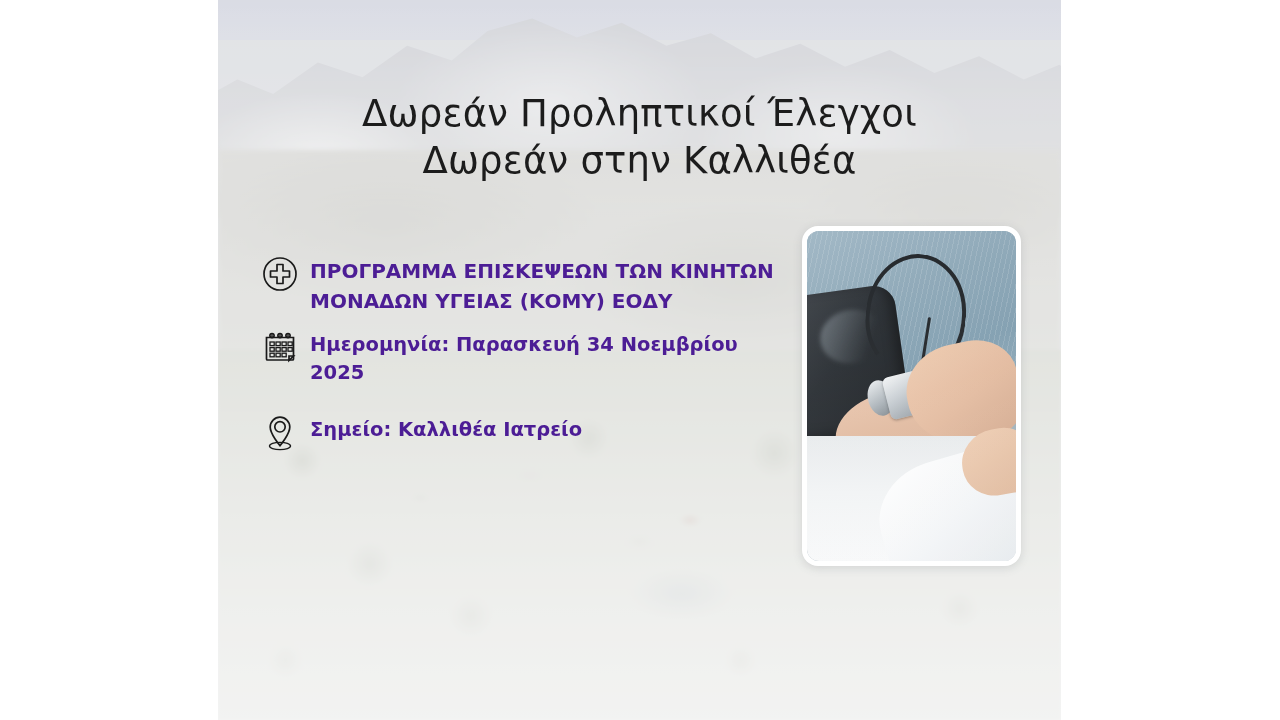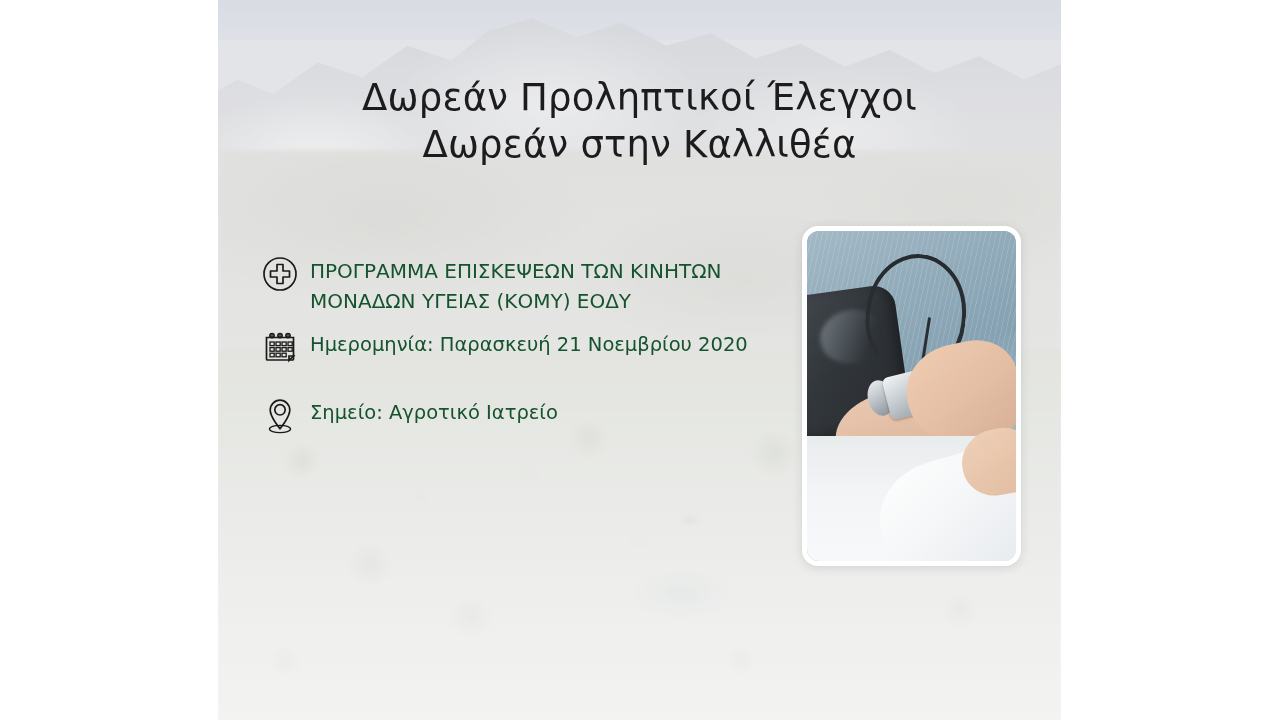--- a/index.html
+++ b/index.html
@@ -141,21 +141,21 @@
   .content {
     position: absolute;
     inset: 0;
     z-index: 10;
   }
 
   .poster-title {
     position: absolute;
     left: 0;
     right: 0;
-    top: 74px;
+    top: 90px;
     text-align: center;
     color: #1c1c1c;
     font-size: 37px;
     line-height: 1.28;
     font-weight: 400;
     letter-spacing: 0.2px;
     padding: 0 45px;
     box-sizing: border-box;
   }
   .poster-title .line { display: block; }
@@ -176,25 +176,25 @@
     flex: 0 0 44px;
     width: 44px;
     height: 44px;
     margin-right: 8px;
     display: flex;
     align-items: center;
     justify-content: center;
   }
   .detail-row .icon svg { display: block; }
   .detail-row .txt {
-    color: #14532d;
+    color: #4c1d95;
     font-size: 19.5px;
     line-height: 1.42;
     padding-top: 5px;
-    font-weight: 400;
+    font-weight: 700;
   }
   .detail-row.program .txt { font-size: 20px; line-height: 1.48; }
   .detail-row.program { margin-bottom: 10px; }
   .detail-row.date { margin-bottom: 24px; }
   .detail-row.hours { margin-bottom: 26px; }
   .detail-row.place { margin-bottom: 0; }
 
   
   .photo-card {
     position: absolute;
@@ -404,33 +404,33 @@
                 <rect x="8" y="17.6" width="4.2" height="3.6"></rect>
                 <rect x="14" y="17.6" width="4.2" height="3.6"></rect>
                 <rect x="20" y="17.6" width="4.2" height="3.6"></rect>
                 <rect x="26" y="17.6" width="4.2" height="3.6"></rect>
                 <rect x="8" y="23.2" width="4.2" height="3.6"></rect>
                 <rect x="14" y="23.2" width="4.2" height="3.6"></rect>
                 <rect x="20" y="23.2" width="4.2" height="3.6"></rect>
               </g>
             </svg>
           </span>
-          <span class="txt">Ημερομηνία: Παρασκευή 21 Νοεμβρίου 2020</span>
+          <span class="txt">Ημερομηνία: Παρασκευή 34 Νοεμβρίου 2025</span>
         </div>
 
 
         <div class="detail-row place">
           <span class="icon">
             <svg width="36" height="40" viewBox="0 0 36 40" fill="none" stroke="#1a1a1a" stroke-width="1.7">
               <path d="M18 4.2c-5.4 0-9.8 4.4-9.8 9.8 0 7.2 9.8 18.6 9.8 18.6s9.8-11.4 9.8-18.6c0-5.4-4.4-9.8-9.8-9.8z"></path>
               <circle cx="18" cy="13.8" r="5.2"></circle>
               <ellipse cx="18" cy="33" rx="10.5" ry="3.6" stroke-width="1.4"></ellipse>
             </svg>
           </span>
-          <span class="txt">Σημείο: Αγροτικό Ιατρείο</span>
+          <span class="txt">Σημείο: Καλλιθέα Ιατρείο</span>
         </div>
 
       </div>
 
       <div class="photo-card">
         <div class="photo-inner">
           <div class="ph-wall"></div>
           <div class="ph-shirt"></div>
           <div class="ph-cuff"></div>
           <div class="ph-cuff-hi"></div>

